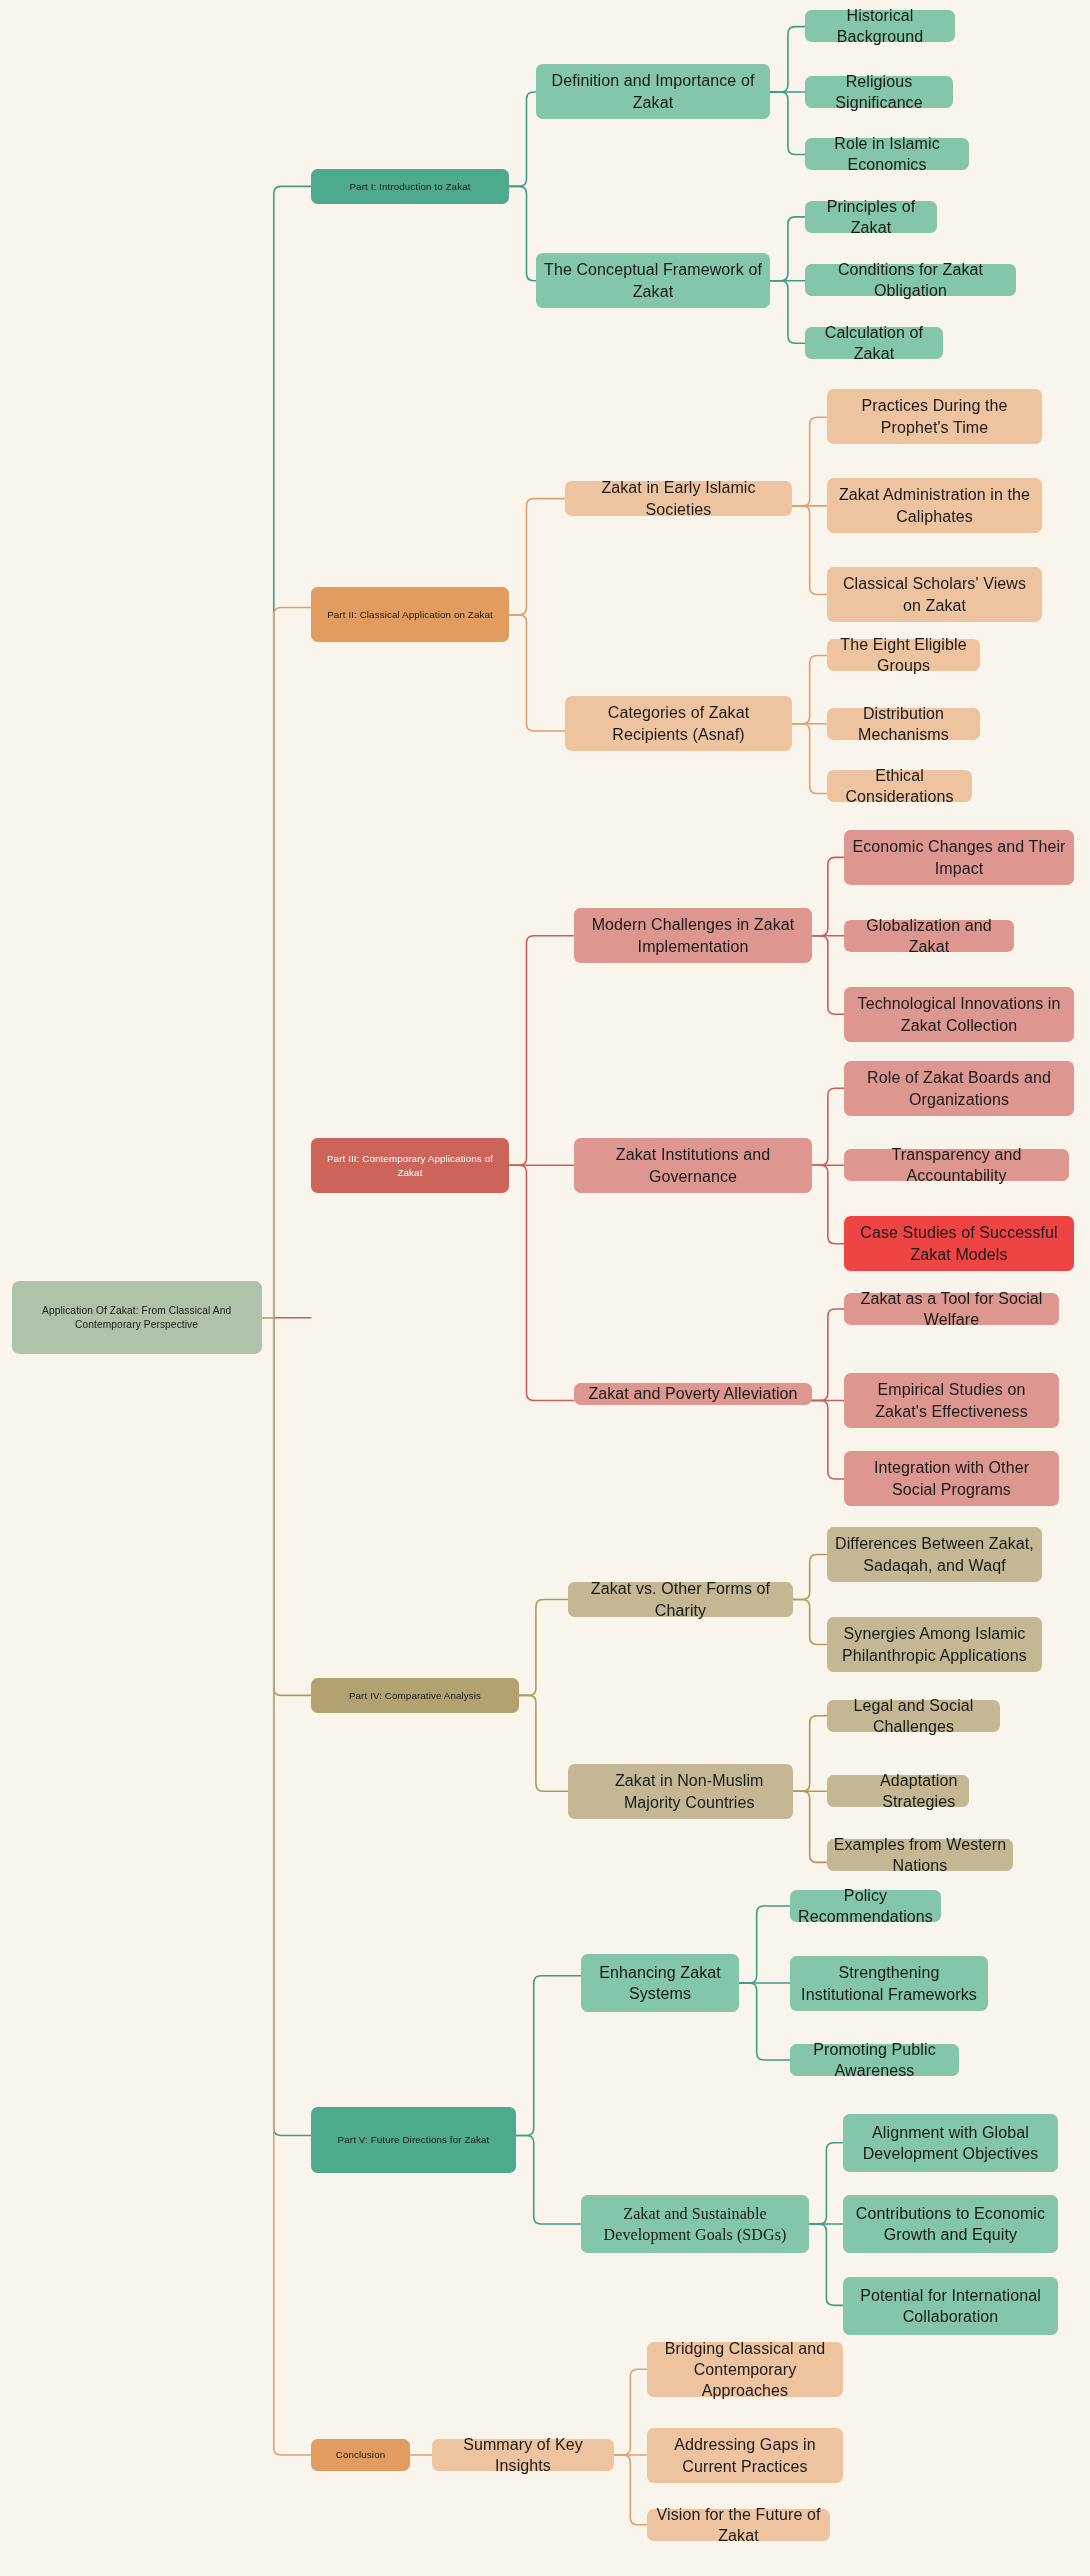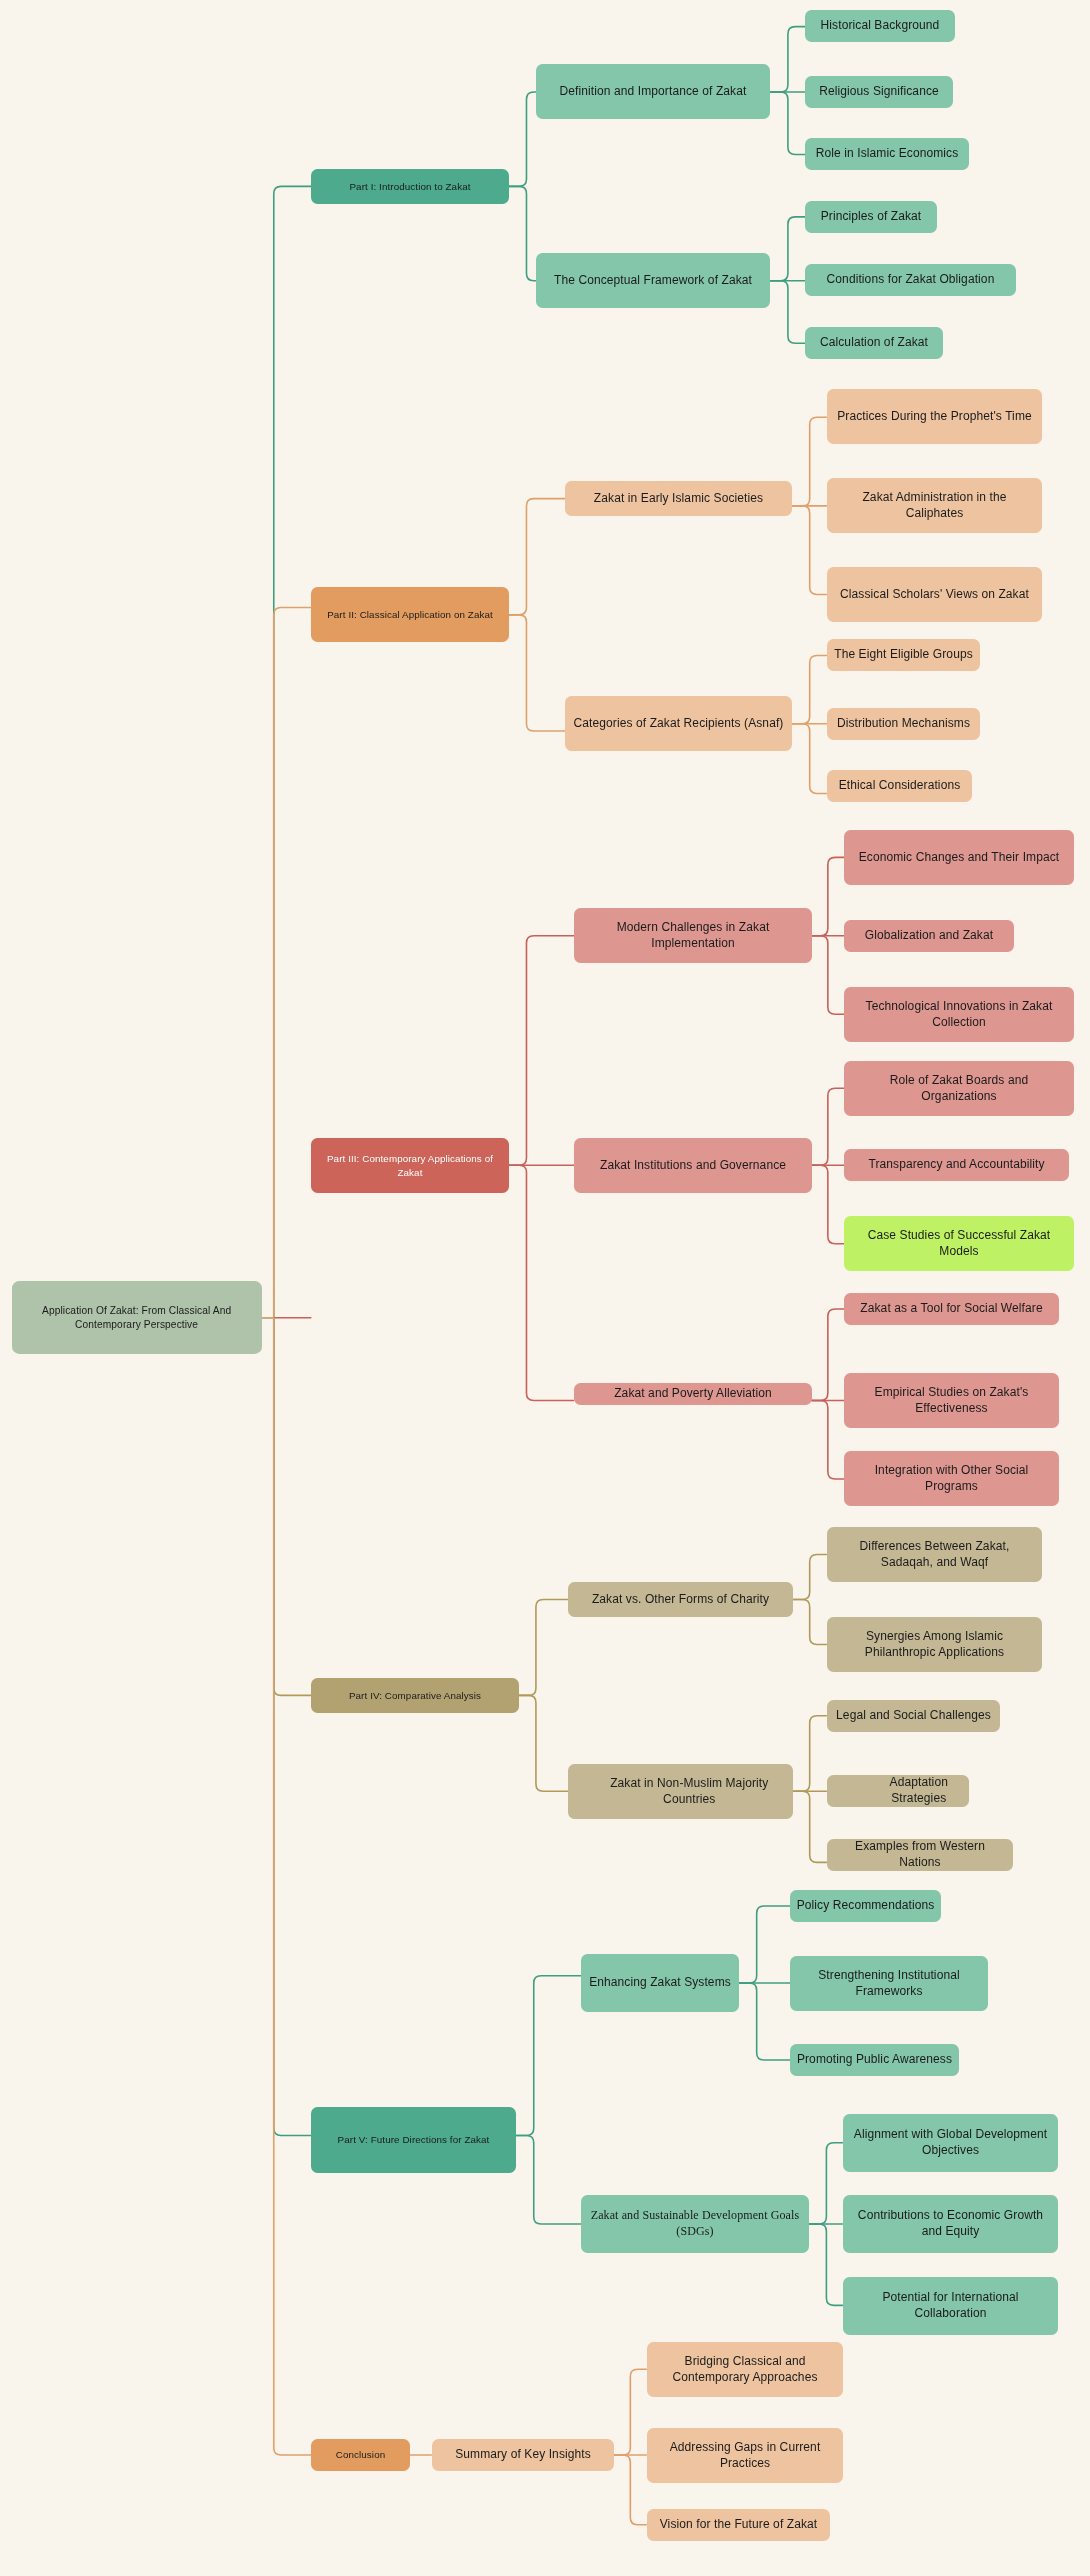--- a/index.html
+++ b/index.html
@@ -31,21 +31,21 @@
     position: absolute;
     box-sizing: border-box;
     display: flex;
     align-items: center;
     justify-content: center;
     text-align: center;
     border-radius: 6.5px;
     color: #1b1b1b;
     line-height: 1.33;
     padding: 2.9px 6.5px;
-    font-size: 12px;
+    font-size: 16px;
     letter-spacing: 0.1px;
     white-space: pre-line;
   }
   .node.root {
     font-size: 10.2px;
     border-radius: 7.3px;
   }
   .node.branch {
     font-size: 9.8px;
   }
@@ -218,21 +218,21 @@
 
   <div class="node" style="left:574px; top:1138px; width:238px; height:55px; background:#dd9790;">
     <span>Zakat Institutions and Governance</span>
   </div>
   <div class="node" style="left:844px; top:1061px; width:230px; height:55px; background:#dd9790;">
     <span>Role of Zakat Boards and Organizations</span>
   </div>
   <div class="node" style="left:844px; top:1149px; width:225px; height:32px; background:#dd9790;">
     <span>Transparency and Accountability</span>
   </div>
-  <div class="node" style="left:844px; top:1216px; width:230px; height:55px; background:#bef264;">
+  <div class="node" style="left:844px; top:1216px; width:230px; height:55px; background:#ef4444;">
     <span>Case Studies of Successful Zakat Models</span>
   </div>
 
   <div class="node" style="left:574px; top:1383px; width:238px; height:22px; background:#dd9790;">
     <span>Zakat and Poverty Alleviation</span>
   </div>
   <div class="node" style="left:844px; top:1293px; width:215px; height:32px; background:#dd9790;">
     <span>Zakat as a Tool for Social Welfare</span>
   </div>
   <div class="node" style="left:844px; top:1373px; width:215px; height:55px; background:#dd9790;">

